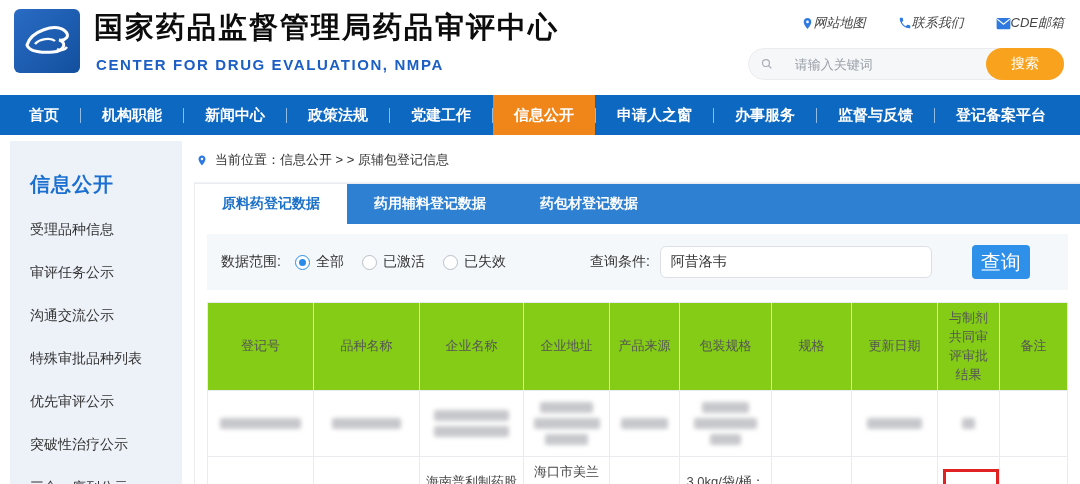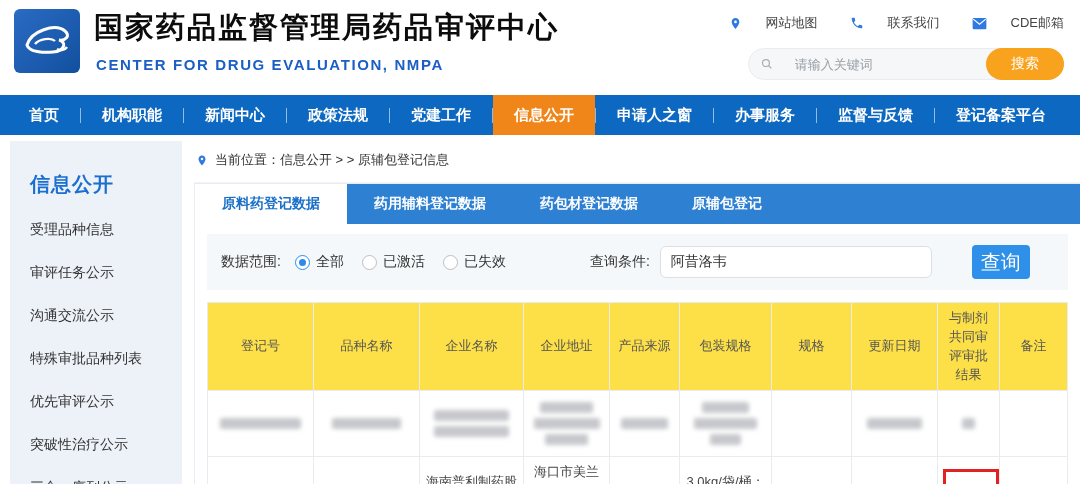--- a/index.html
+++ b/index.html
@@ -10,21 +10,21 @@
   .header { position:relative; height:95px; background:#fff; }
   .logo { position:absolute; left:14px; top:9px; width:66px; height:64px;
     background:linear-gradient(135deg,#2a6cc4,#124f9e); border-radius:6px;
     display:flex; align-items:center; justify-content:center; }
   .site-title { position:absolute; left:94px; top:8px; font-size:29px; font-weight:bold;
     color:#0c0c0c; letter-spacing:2px; }
   .site-subtitle { position:absolute; left:96px; top:56px; font-size:15px; font-weight:bold;
     color:#1b5ec4; letter-spacing:1.6px; }
   .quick-links { position:absolute; right:16px; top:14px; display:flex; gap:32px;
     align-items:center; font-size:13px; color:#444; }
-  .quick-link { display:flex; align-items:center; gap:24px; cursor:pointer; }
+  .quick-link { display:flex; align-items:center; gap:0; cursor:pointer;font-style:italic; }
   .quick-link svg { display:block; }
   .search-wrap { position:absolute; right:16px; top:48px; width:316px; height:32px; }
   .search-pill { width:100%; height:32px; background:#f6f7f9; border:1px solid #ececf0;
     border-radius:16px; display:flex; align-items:center; padding:0 80px 0 12px; }
   .search-pill input { border:none; outline:none; background:transparent; font-size:13px;
     color:#333; width:100%; margin-left:22px; font-family:inherit; }
   .search-pill input::placeholder { color:#9aa0a8; }
   .search-btn { position:absolute; right:0; top:0; width:78px; height:32px;
     background:#f9a21d; border:none; border-radius:16px; color:#fff; font-size:14px;
     cursor:pointer; font-family:inherit; }
@@ -67,21 +67,21 @@
   .query-input { width:272px; height:32px; border:1px solid #dcdfe4; border-radius:6px;
     background:#fff; margin-left:10px; padding:0 10px; font-size:14px; color:#333;
     outline:none; font-family:inherit; }
   .query-btn { width:58px; height:34px; background:#2e90e8; color:#fff; border:none;
     border-radius:4px; font-size:20px; margin-left:40px; cursor:pointer; font-family:inherit; }
 
   table { margin:12px 12px 0 12px; border-collapse:collapse; width:calc(100% - 24px);
     table-layout:fixed; }
   th,td { border:1px solid #e9ebee; text-align:center; font-size:13px; color:#444;
     padding:6px 5px; vertical-align:middle; line-height:1.45; word-break:break-all; }
-  th { background:#fde047; color:#555; font-weight:normal; height:64px; }
+  th { background:#84cc16; color:#555; font-weight:normal; height:64px; }
   tr.data-row td { height:62px; }
   .red-box { display:inline-flex; align-items:center; justify-content:center;
     width:56px; height:46px; border:3px solid #e12222; color:#556; }
   .blur-bar { height:11px; background:#c7c8cc; border-radius:2px; filter:blur(2px);
     margin:5px auto; }
 </style>
 </head>
 <body>
 
 <div class="header">
@@ -172,21 +172,20 @@
         <path d="M12 2C8.1 2 5 5.1 5 9c0 5.2 7 13 7 13s7-7.8 7-13c0-3.9-3.1-7-7-7zm0 9.5A2.5 2.5 0 1 1 12 6.5a2.5 2.5 0 0 1 0 5z"></path>
       </svg>
       <span>当前位置：信息公开 &gt; &gt; 原辅包登记信息</span>
     </div>
 
     <div class="panel">
       <div class="tabbar">
           <div class="tab active">原料药登记数据</div>
           <div class="tab">药用辅料登记数据</div>
           <div class="tab">药包材登记数据</div>
-          <div class="tab">原辅包登记</div>
         </div>
 
       <div class="filter-row">
         <span>数据范围:</span>
         <div class="radio-group">
             <div class="radio-opt selected">
               <span class="radio-circle"></span>
               <span>全部</span>
             </div>
             <div class="radio-opt">

